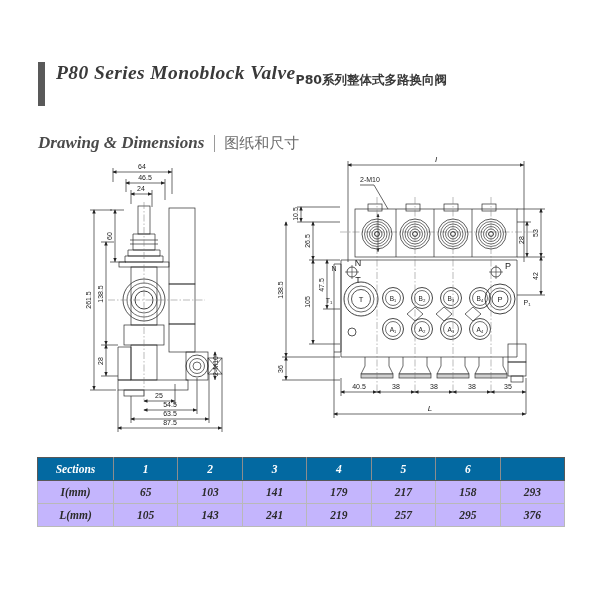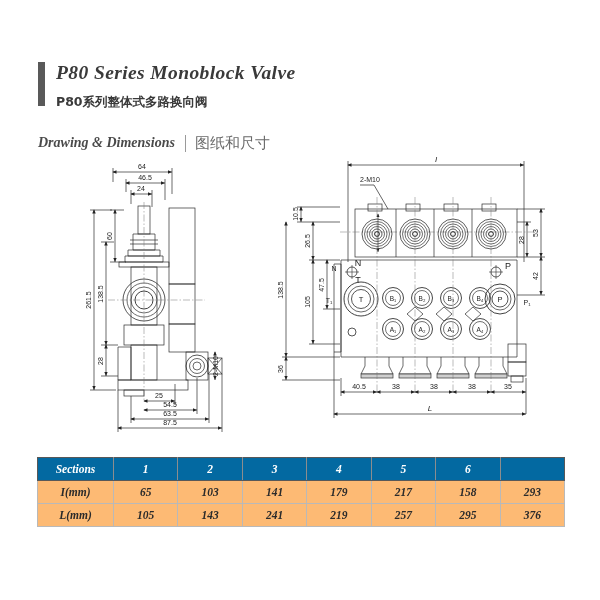--- a/index.html
+++ b/index.html
@@ -28,21 +28,21 @@
   }
   .accent-bar {
     width: 7px;
     height: 44px;
     background: #595959;
     margin-right: 11px;
     flex: none;
   }
   .title-text {
     display: flex;
-    flex-direction: column;
+    flex-direction: row;
     justify-content: flex-start;
   }
   .main-title {
     font-family: "Liberation Serif", serif;
     font-style: italic;
     font-weight: bold;
     font-size: 19.5px;
     color: #3a3a3a;
     letter-spacing: 0.4px;
     line-height: 22px;
@@ -63,21 +63,21 @@
     position: absolute;
     left: 38px; top: 133px;
     display: flex;
     align-items: center;
     height: 20px;
   }
   .section-en {
     font-family: "Liberation Serif", serif;
     font-style: italic;
     font-weight: bold;
-    font-size: 14px;
+    font-size: 17px;
     color: #4a4a4a;
     white-space: nowrap;
   }
   .section-sep {
     width: 1px;
     height: 17px;
     background: #9a9a9a;
     margin: 0 9px 0 10px;
   }
   .section-cn {
@@ -119,21 +119,21 @@
     padding: 0;
   }
   table.spec-table th {
     background: #0369a1;
     color: #ffffff;
     border-color: #585858;
     border-right: 1px solid #8d8d8d;
   }
   table.spec-table th:last-child { border-right: 1px solid #585858; }
   table.spec-table td {
-    background: #fdba74;
+    background: #c4b5fd;
     color: #2b2b2b;
     margin-top: 20px;
   }
   .col-head { width: 76px; }
 </style>
 </head>
 <body>
 
 <div class="page">
 

